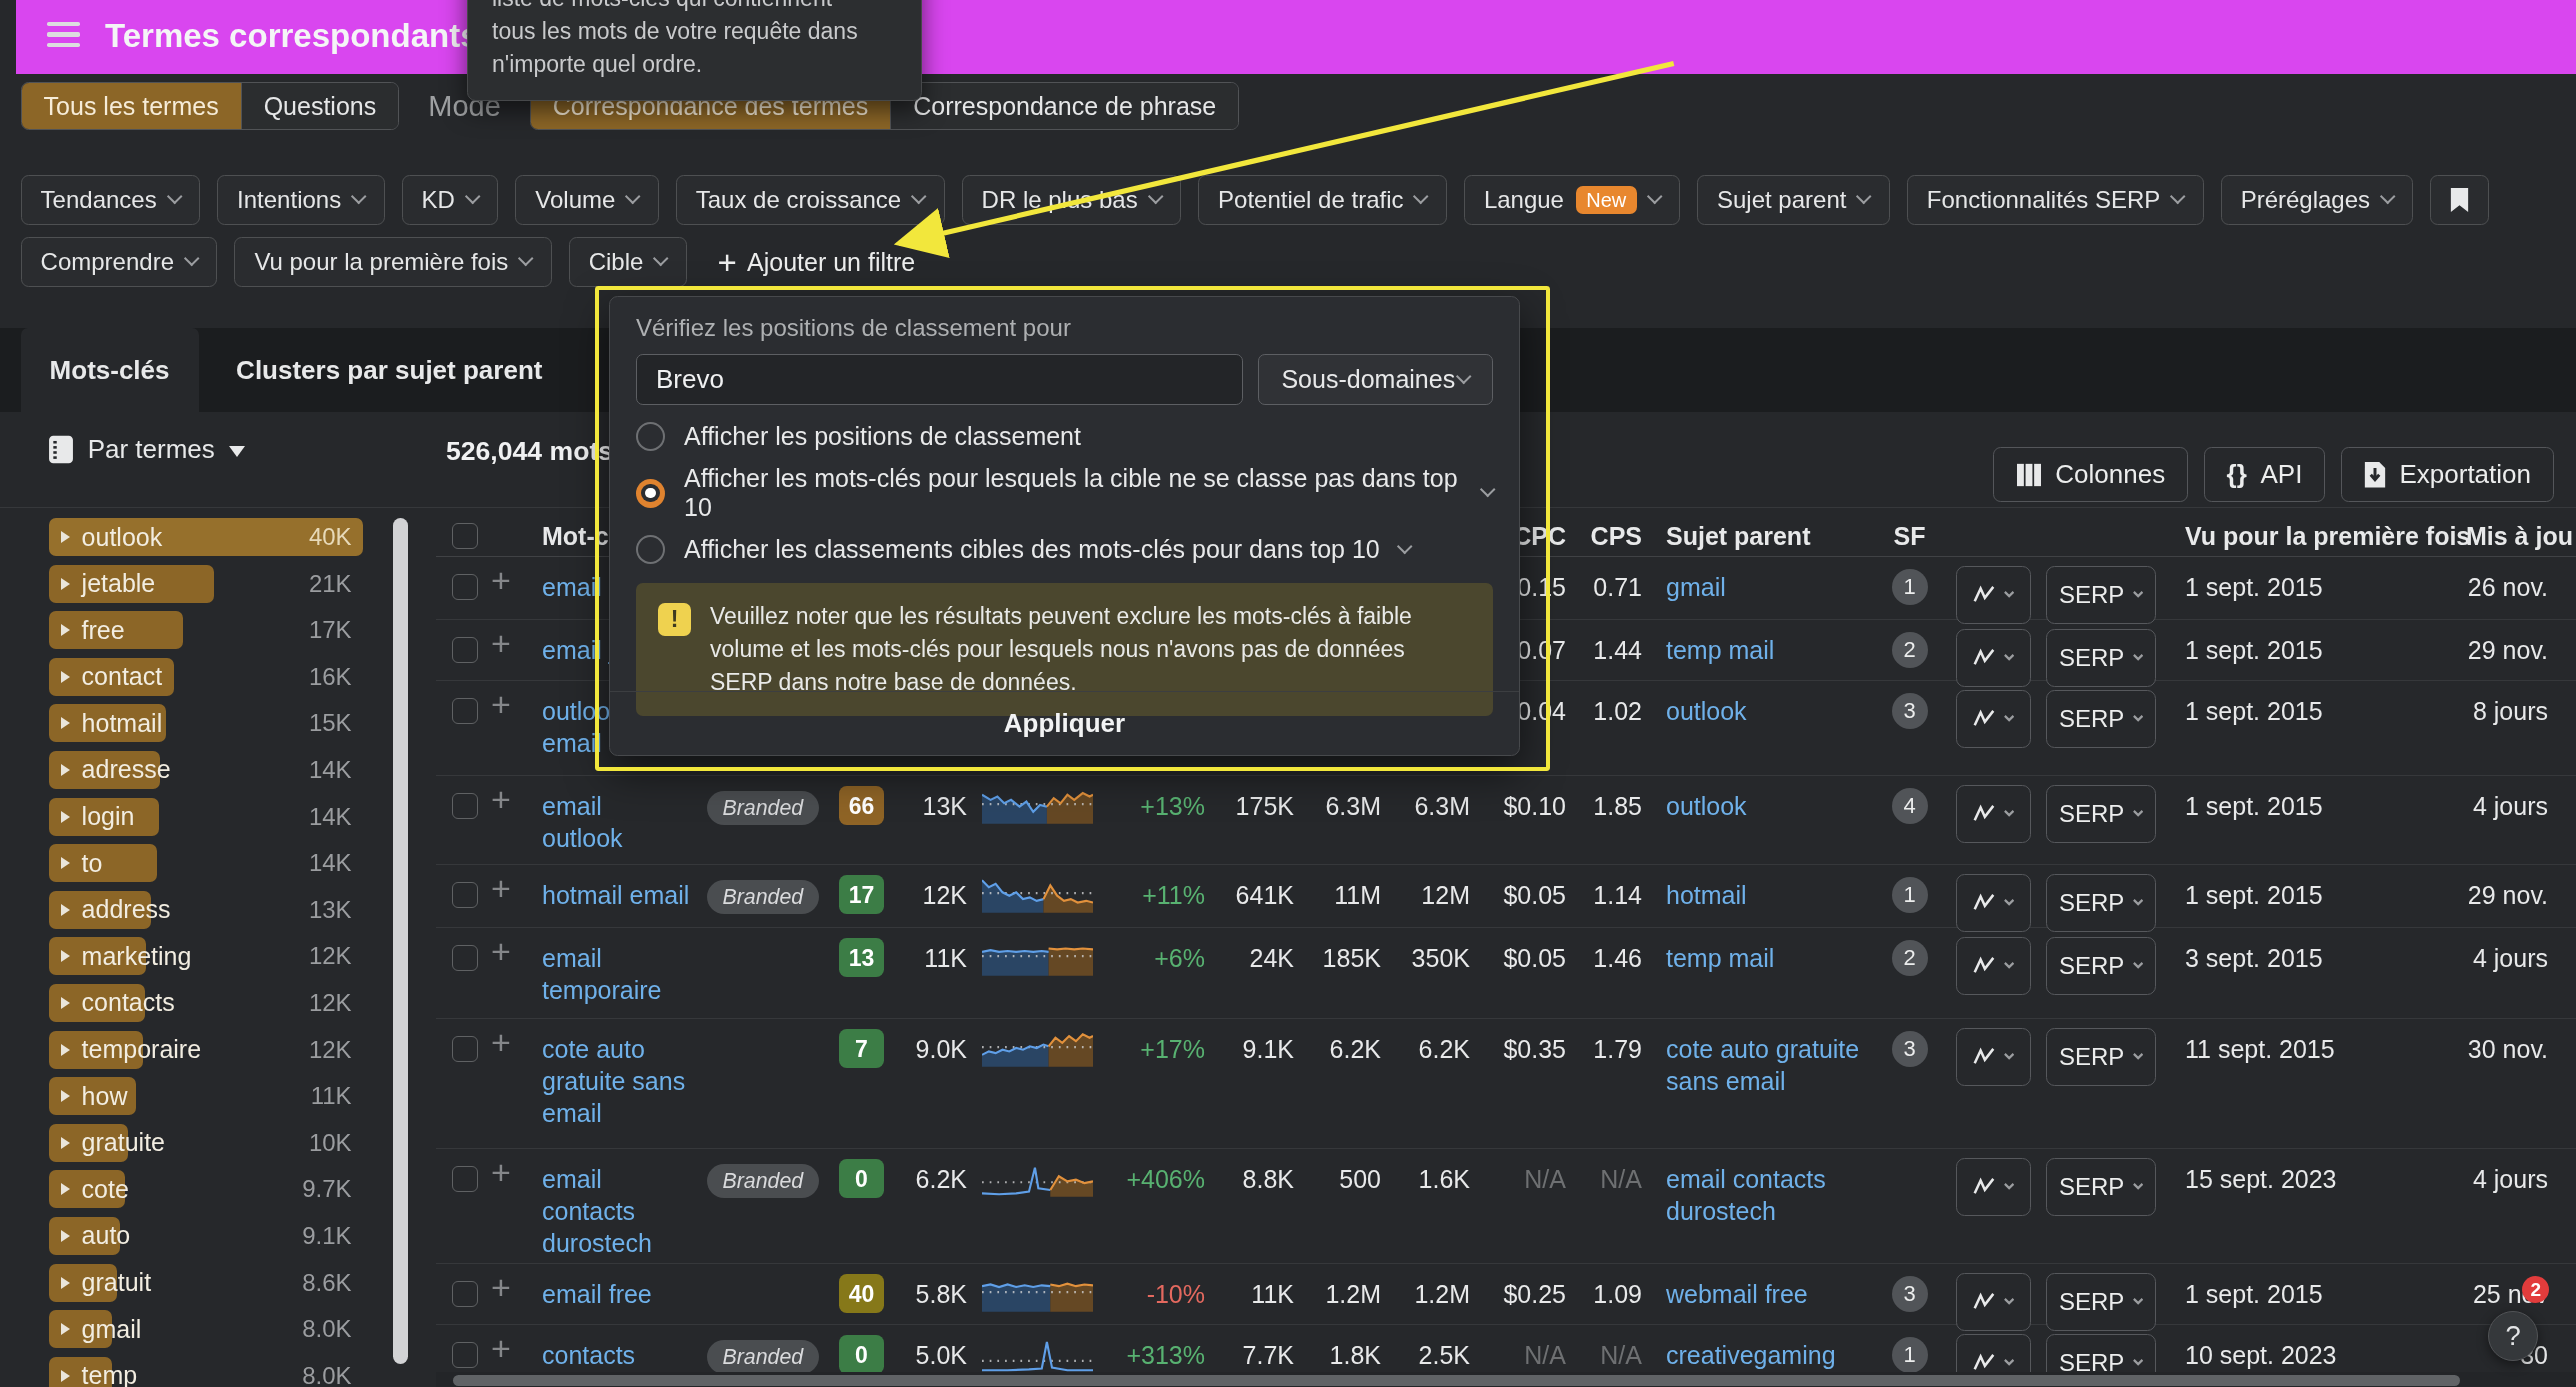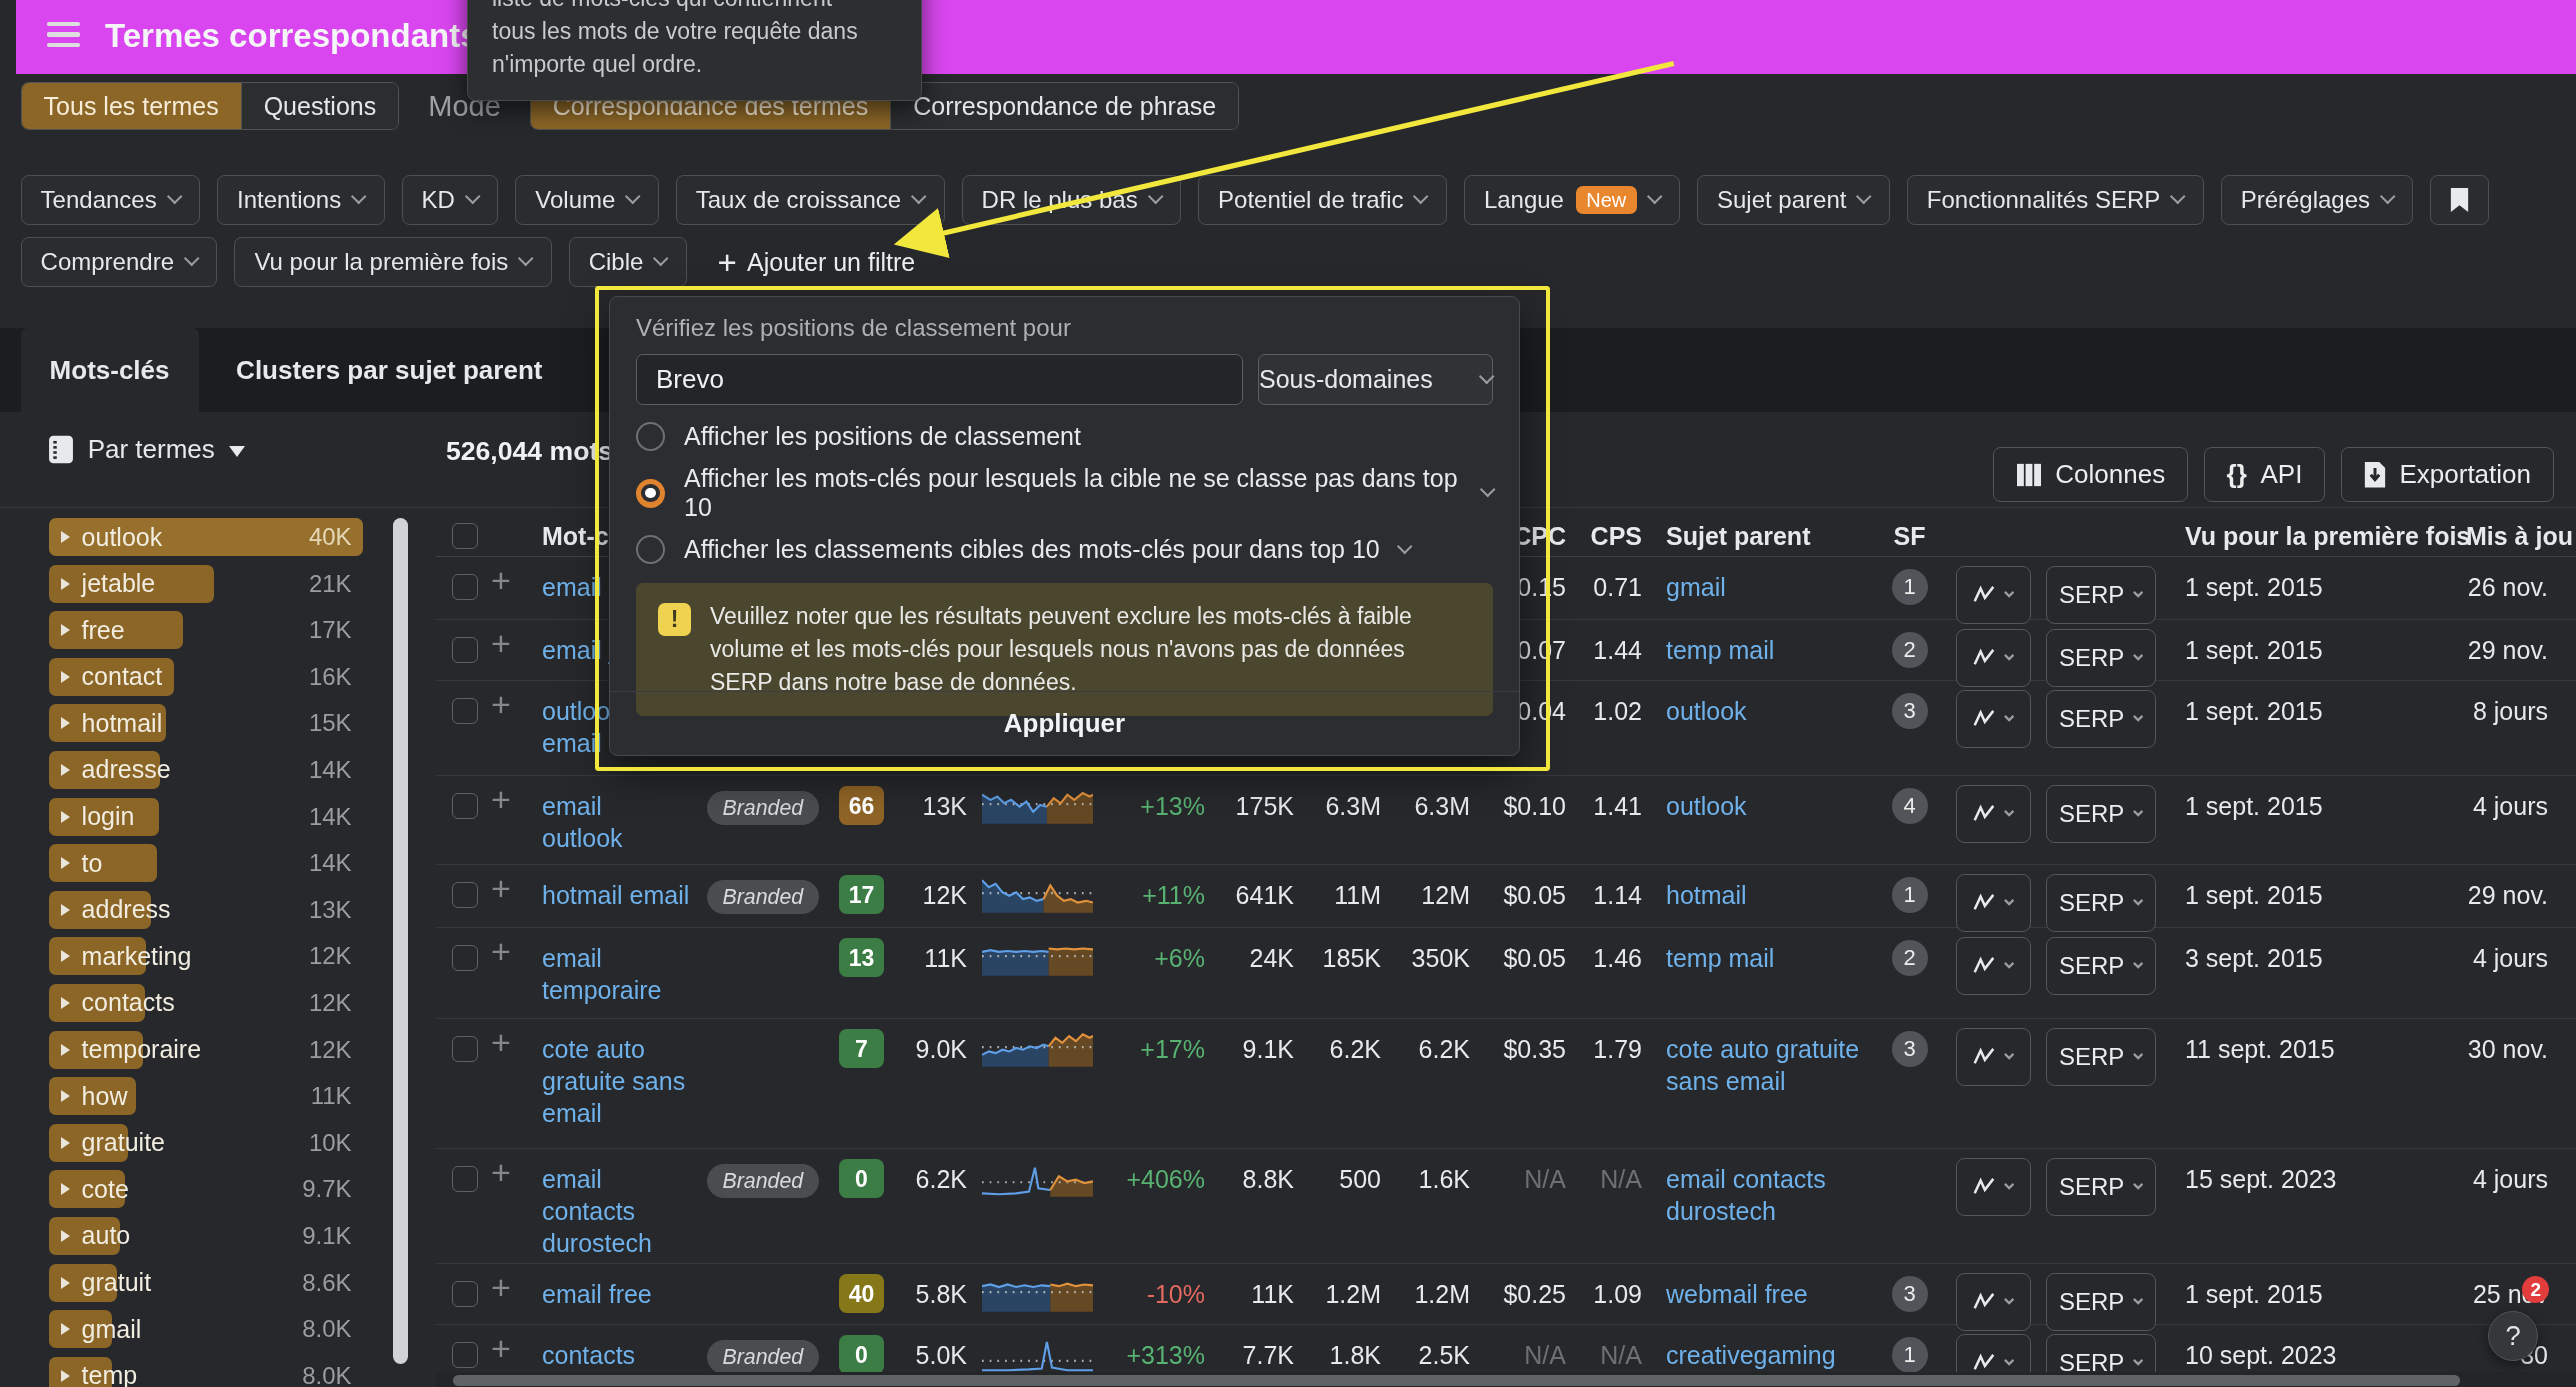--- a/index.html
+++ b/index.html
@@ -104,21 +104,21 @@
   .hthumb{position:absolute;left:17px;top:2.6px;width:2007px;height:11px;background:#606366;border-radius:6px;cursor:pointer;}
   
   .panel{position:absolute;left:609px;top:296px;width:911px;height:460px;background:#2b2d31;
          border:1.7px solid #47494c;border-radius:8.6px;z-index:50;box-shadow:0 15.4px 41px rgba(0,0,0,.55);
          box-sizing:border-box;padding:17px 26px 0;}
   .ptitle{color:#aeb0b2;font-size:24px;margin-bottom:12px;}
   .prow{display:flex;gap:15.4px;}
   .pinput{flex:1;height:51px;background:#232528;border:1.7px solid #5d5f63;border-radius:6.9px;font-size:26px;
           color:#f0f1f2;padding:0 19px;font-family:inherit;outline:none;box-sizing:border-box;}
   .pselect{width:235px;height:51px;background:#303236;border:1.7px solid #5d5f63;border-radius:6.9px;display:flex;
-           align-items:center;justify-content:space-between;gap:3px;font-size:25px;cursor:pointer;box-sizing:border-box;}
+           align-items:center;justify-content:center;gap:3px;font-size:25px;cursor:pointer;box-sizing:border-box;}
   .pradios{margin-top:17px;display:flex;flex-direction:column;gap:13px;}
   .pradio{display:flex;align-items:center;gap:19px;font-size:25px;cursor:pointer;}
   .rcirc{width:29px;height:29px;border-radius:50%;border:2.6px solid #6e7073;box-sizing:border-box;flex:none;position:relative;}
   .rcirc.sel{border:none;background:#e0832f;}
   .rcirc.sel::before{content:"";position:absolute;inset:5.1px;border-radius:50%;background:#2b2d31;}
   .rcirc.sel::after{content:"";position:absolute;inset:9.4px;border-radius:50%;background:#fff;}
   .pwarn{margin-top:19px;background:#4b472e;border-radius:6.9px;padding:17px 22px;display:flex;gap:19px;
          font-size:23px;line-height:33px;color:#e9eae8;}
   .wicon{width:33px;height:33px;border-radius:6.9px;background:#efd24f;color:#3f3b20;font-weight:700;font-size:23px;
          display:flex;align-items:center;justify-content:center;flex:none;margin-top:3.4px;}
@@ -574,21 +574,21 @@
             <path d="M76,24 L84,14 L92,20 L100,10 L108,16 L118,8 L126,12 L130,10 L130,44 L76,44 Z" fill="#6d4b24" opacity="0.9"></path>
             <line x1="0" y1="21" x2="130" y2="21" stroke="#cfd0d2" stroke-width="2.5" stroke-dasharray="2 7" opacity="0.8"></line>
             <path d="M0,10 L10,16 L18,12 L26,20 L34,16 L44,24 L52,18 L60,30 L68,22 L76,24" stroke="#5f9fe8" stroke-width="2.5" fill="none"></path>
             <path d="M76,24 L84,14 L92,20 L100,10 L108,16 L118,8 L126,12 L130,10" stroke="#e2913c" stroke-width="2.5" fill="none"></path>
           </svg></div>
         <div class="cell c-growth up">+13%</div>
         <div class="cell c-tp">175K</div>
         <div class="cell c-gv">6.3M</div>
         <div class="cell c-gtp">6.3M</div>
         <div class="cell c-cpc">$0.10</div>
-        <div class="cell c-cps">1.41</div>
+        <div class="cell c-cps">1.85</div>
         <div class="cell c-parent">
           <div class="kwline">outlook</div>
         </div>
         <div class="cell c-sf">
           <div class="sfb">4</div>
         </div>
         <div class="cell c-chart">
           <div class="mbtn">
             <svg width="22" height="19" viewBox="0 0 26 22">
               <path d="M2,19 L9,4 L14,15 L24,2" stroke="#e8e9ea" stroke-width="3" fill="none"></path>

